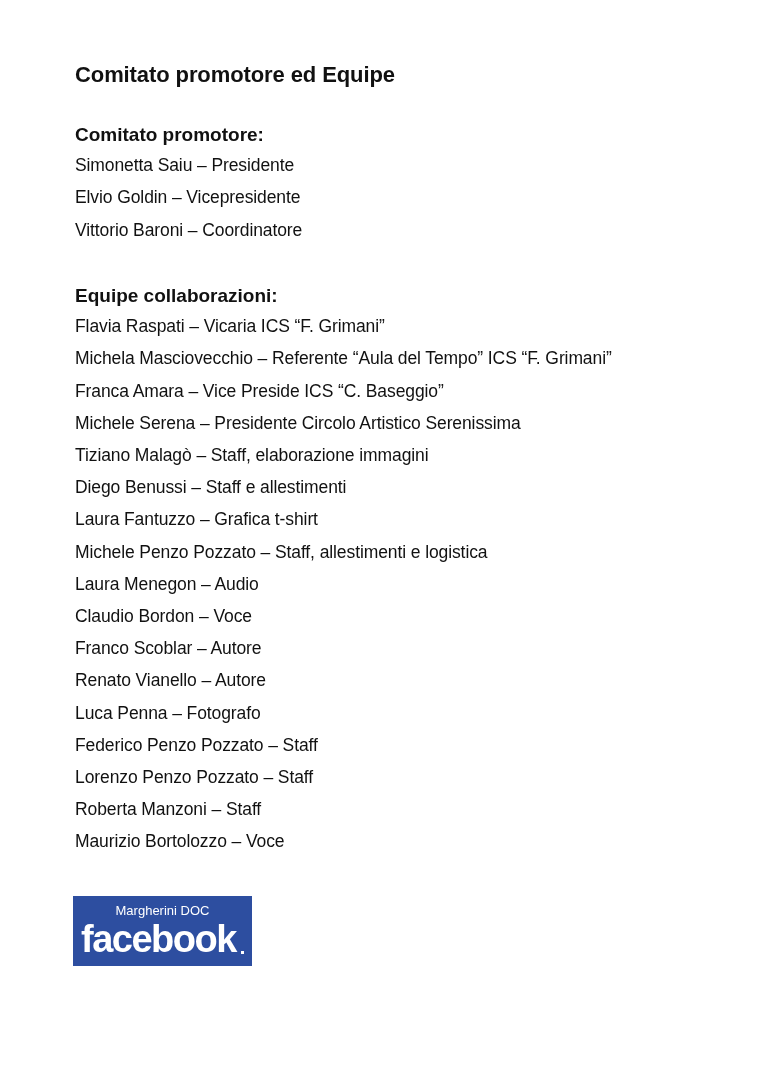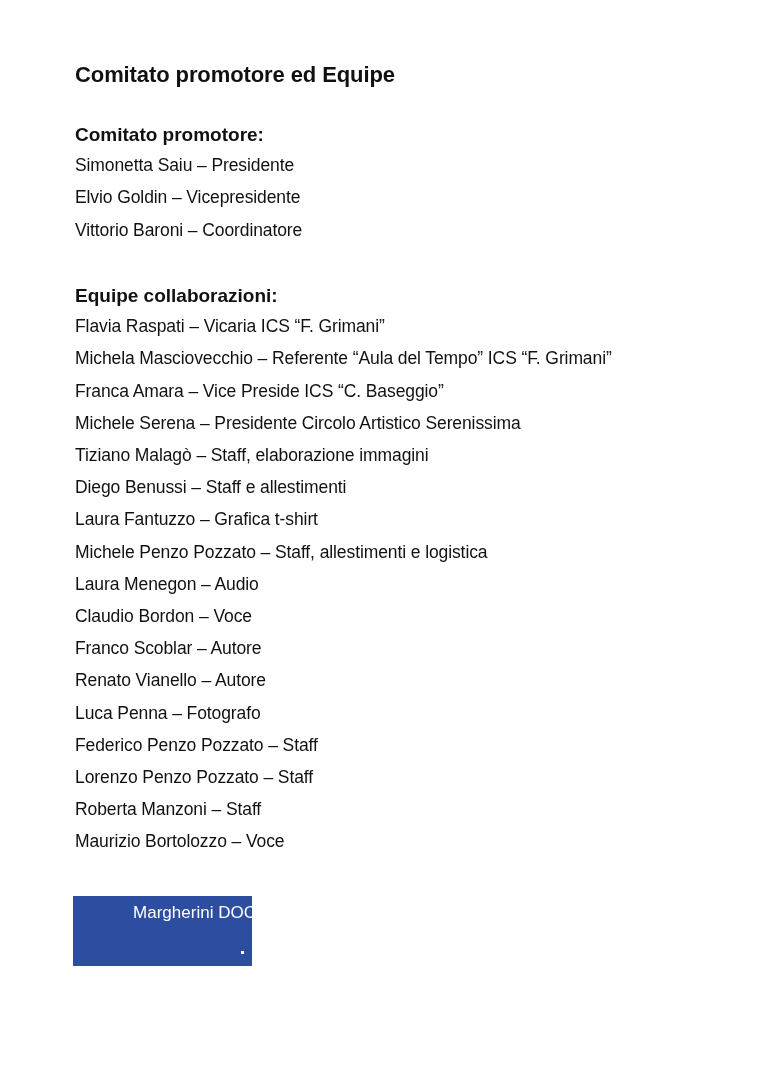--- a/index.html
+++ b/index.html
@@ -21,21 +21,21 @@
       position: absolute; left: 0;
       font-size: 17.5px; white-space: nowrap; letter-spacing: -0.1px;
     }
     .logo {
       position: absolute; left: 73px; top: 896px; width: 179px; height: 70px;
       background: #2d4ea0; color: #ffffff; text-align: center;
       box-sizing: border-box;
     }
     .logo-top {
       position: absolute; top: 7px; left: 0; width: 100%;
-      font-size: 17px; letter-spacing: 0px; padding-left: 32px;
+      font-size: 13px; letter-spacing: 0px;
     }
     .logo-main {
       position: absolute; top: 22px; left: 8px; 
       font-size: 38px; font-weight: bold; letter-spacing: -1.5px;
     }
     .logo-dot {
       position: absolute; right: 8px; bottom: 12px; width: 3px; height: 3px; background: #fff;
     }
   </style>
 </head>
@@ -64,14 +64,15 @@
   <div class="line" style="top:670px">Renato Vianello – Autore</div>
   <div class="line" style="top:703px">Luca Penna – Fotografo</div>
   <div class="line" style="top:735px">Federico Penzo Pozzato – Staff</div>
   <div class="line" style="top:767px">Lorenzo Penzo Pozzato – Staff</div>
   <div class="line" style="top:799px">Roberta Manzoni – Staff</div>
   <div class="line" style="top:831px">Maurizio Bortolozzo – Voce</div>
 </div>
 
 <div class="logo">
   <div class="logo-top">Margherini DOC</div>
+  <div class="logo-main">facebook</div>
   <div class="logo-dot"></div>
 </div>
 
 </body></html>

